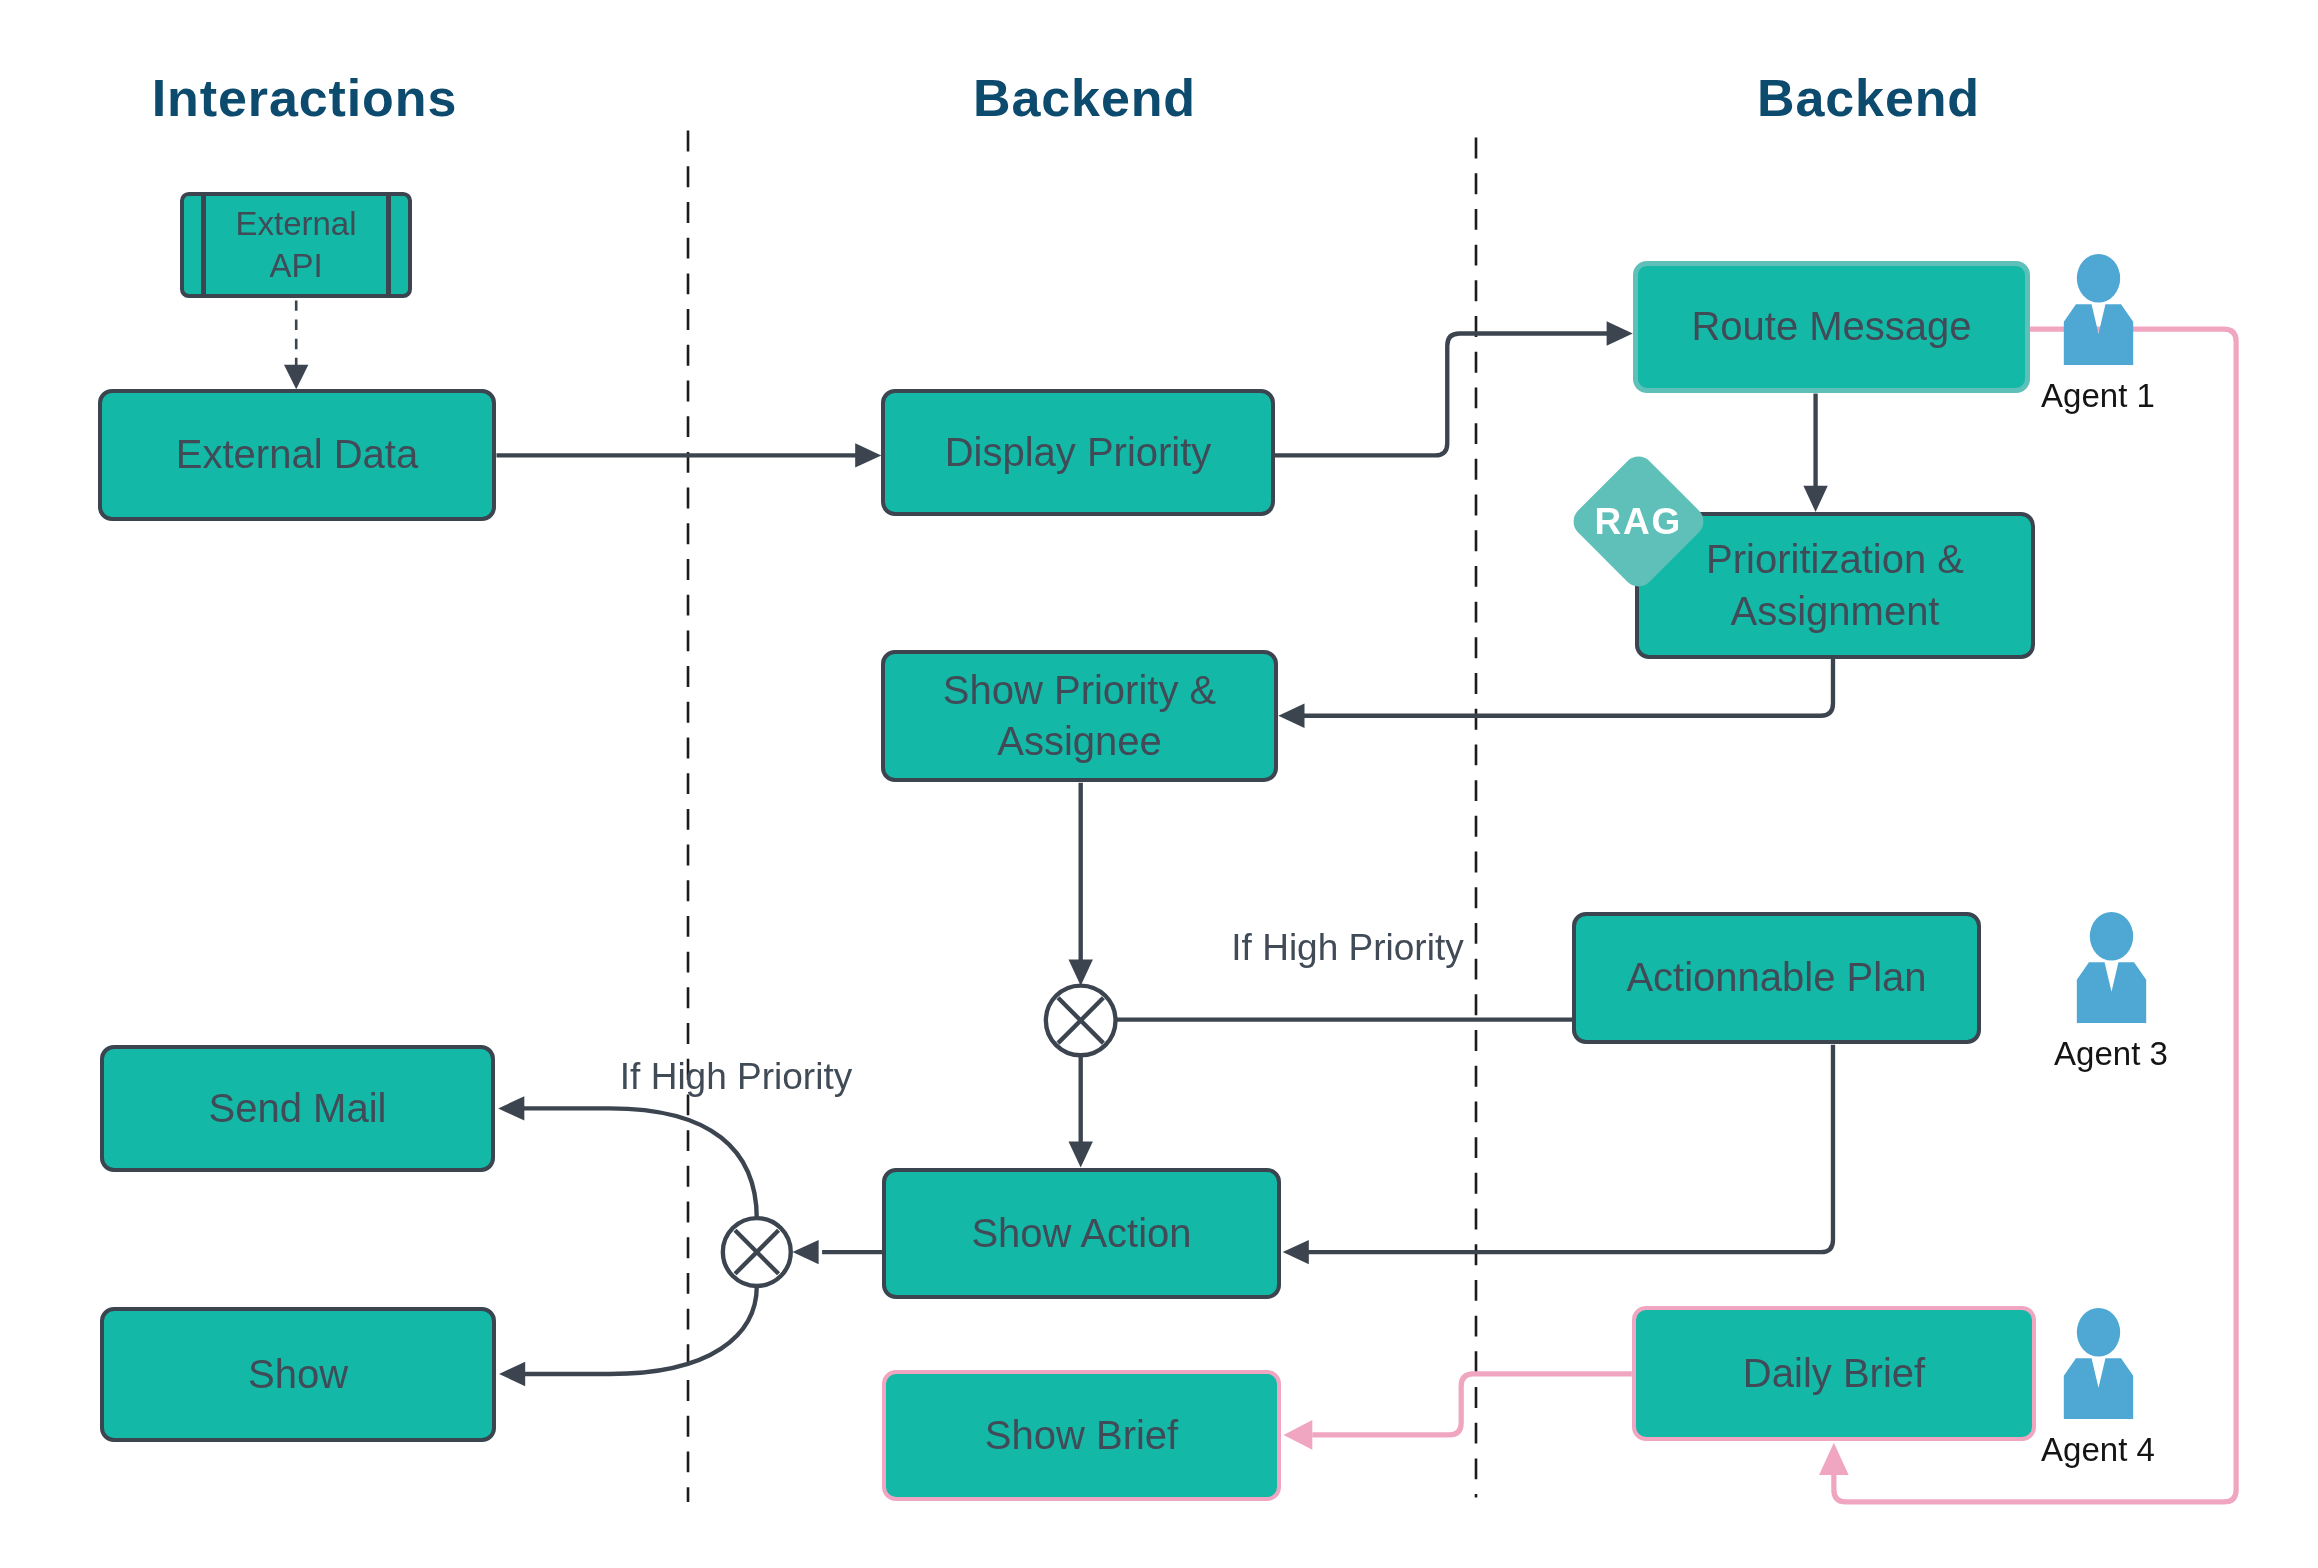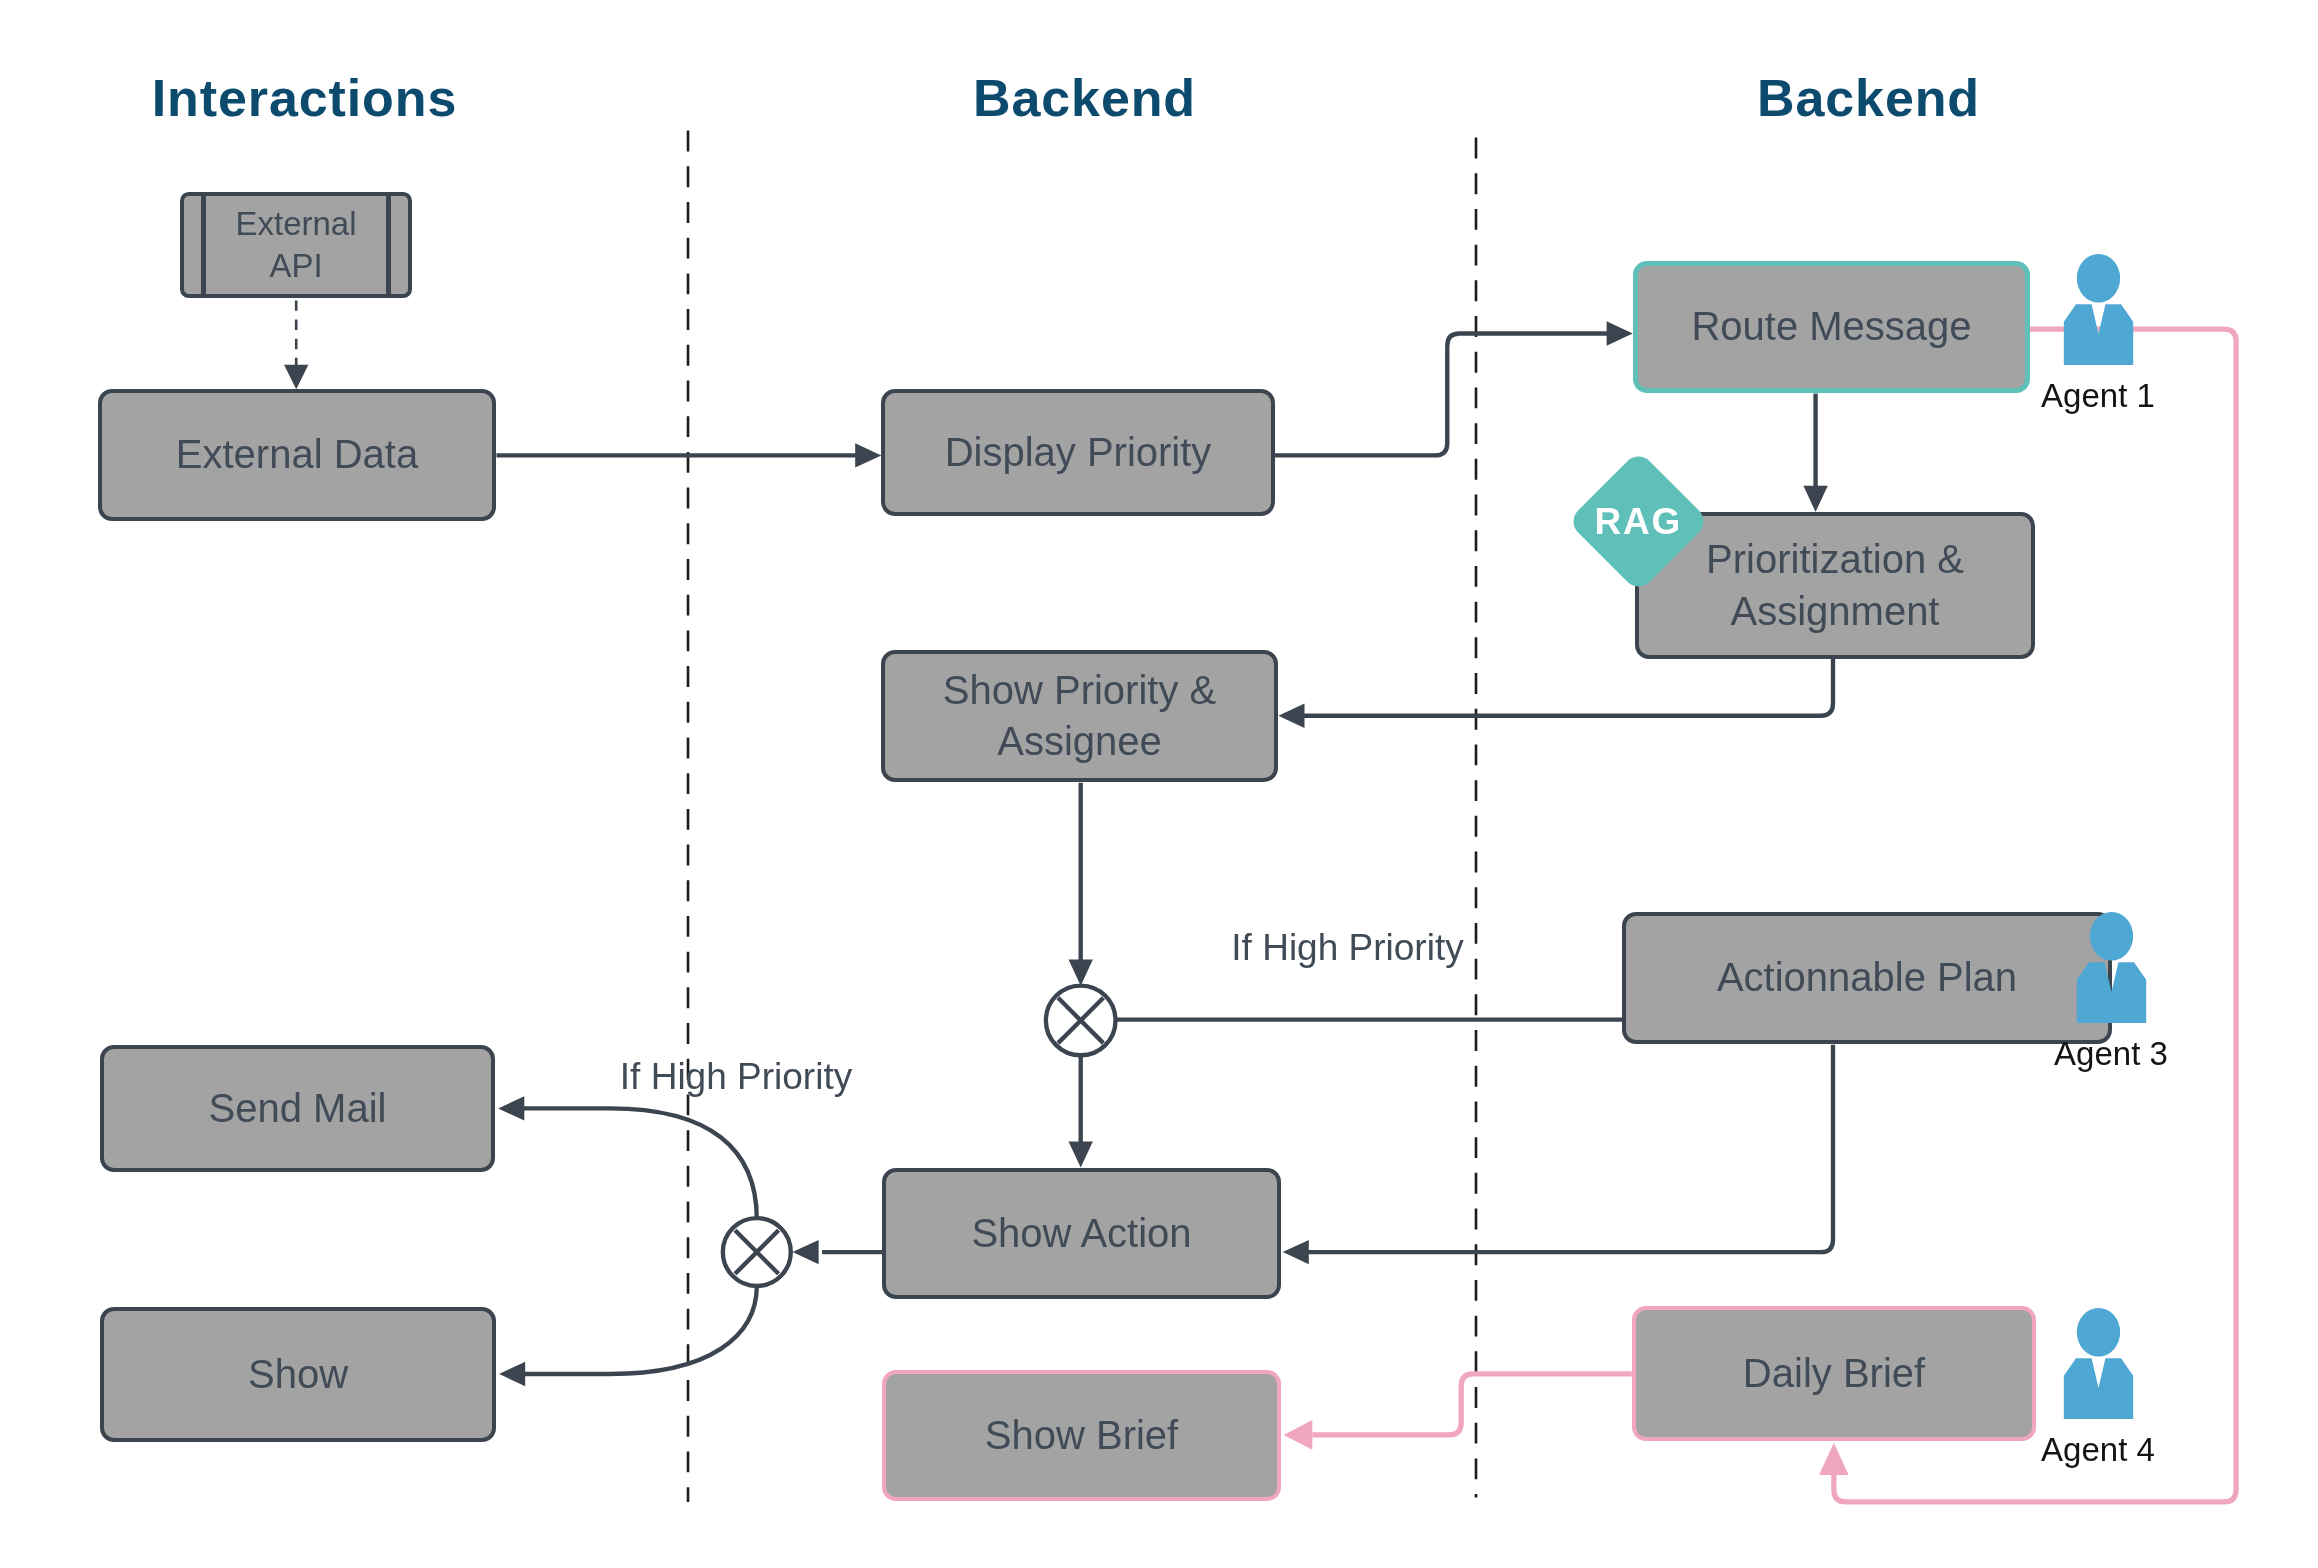--- a/index.html
+++ b/index.html
@@ -14,21 +14,21 @@
     position:relative;width:2319px;height:1569px;background:#ffffff;overflow:hidden;
     font-family:"Liberation Sans", sans-serif;
   }
   .wires{position:absolute;left:0;top:0;width:2319px;height:1569px;}
   .col-header{
     position:absolute;width:453px;text-align:center;
     font-size:52px;font-weight:bold;color:#0c4a6e;letter-spacing:0.9px;
   }
   .node{
     position:absolute;display:flex;flex-direction:column;align-items:center;justify-content:center;
-    text-align:center;border:4.4px solid var(--slate);border-radius:14px;background:#a3a3a3;
+    text-align:center;border:4.4px solid var(--slate);border-radius:14px;background:#14b8a6;
     color:var(--text);font-size:40px;line-height:1.28;box-sizing:border-box;
   }
   .node.teal{border-color:var(--teal);border-width:5.2px;}
   .node.pink{border-color:var(--pink);}
   .api-bar{position:absolute;top:0;bottom:0;width:4.4px;background:var(--slate);}
   .rag{
     position:absolute;left:1588px;top:471px;width:101px;height:101px;background:var(--teal);
     transform:rotate(45deg);border-radius:15.7px;display:flex;align-items:center;justify-content:center;
   }
   .rag span{transform:rotate(-45deg);color:#ffffff;font-weight:bold;font-size:37px;letter-spacing:1.7px;}
@@ -125,21 +125,21 @@
   <div class="node" style="left:1635px;top:512px;width:400px;height:147px">
     <div>Prioritization &amp;</div>
     <div>Assignment</div>
   </div>
 
   <div class="node" style="left:881px;top:650px;width:397px;height:132px">
     <div>Show Priority &amp;</div>
     <div>Assignee</div>
   </div>
 
-  <div class="node" style="left:1622px;top:912px;width:490px;height:132px">
+  <div class="node" style="left:1572px;top:912px;width:409px;height:132px">
     <div>Actionnable Plan</div>
   </div>
 
   <div class="node" style="left:882px;top:1168px;width:399px;height:131px">
     <div>Show Action</div>
   </div>
 
   <div class="node" style="left:100px;top:1045px;width:395px;height:127px">
     <div>Send Mail</div>
   </div>

